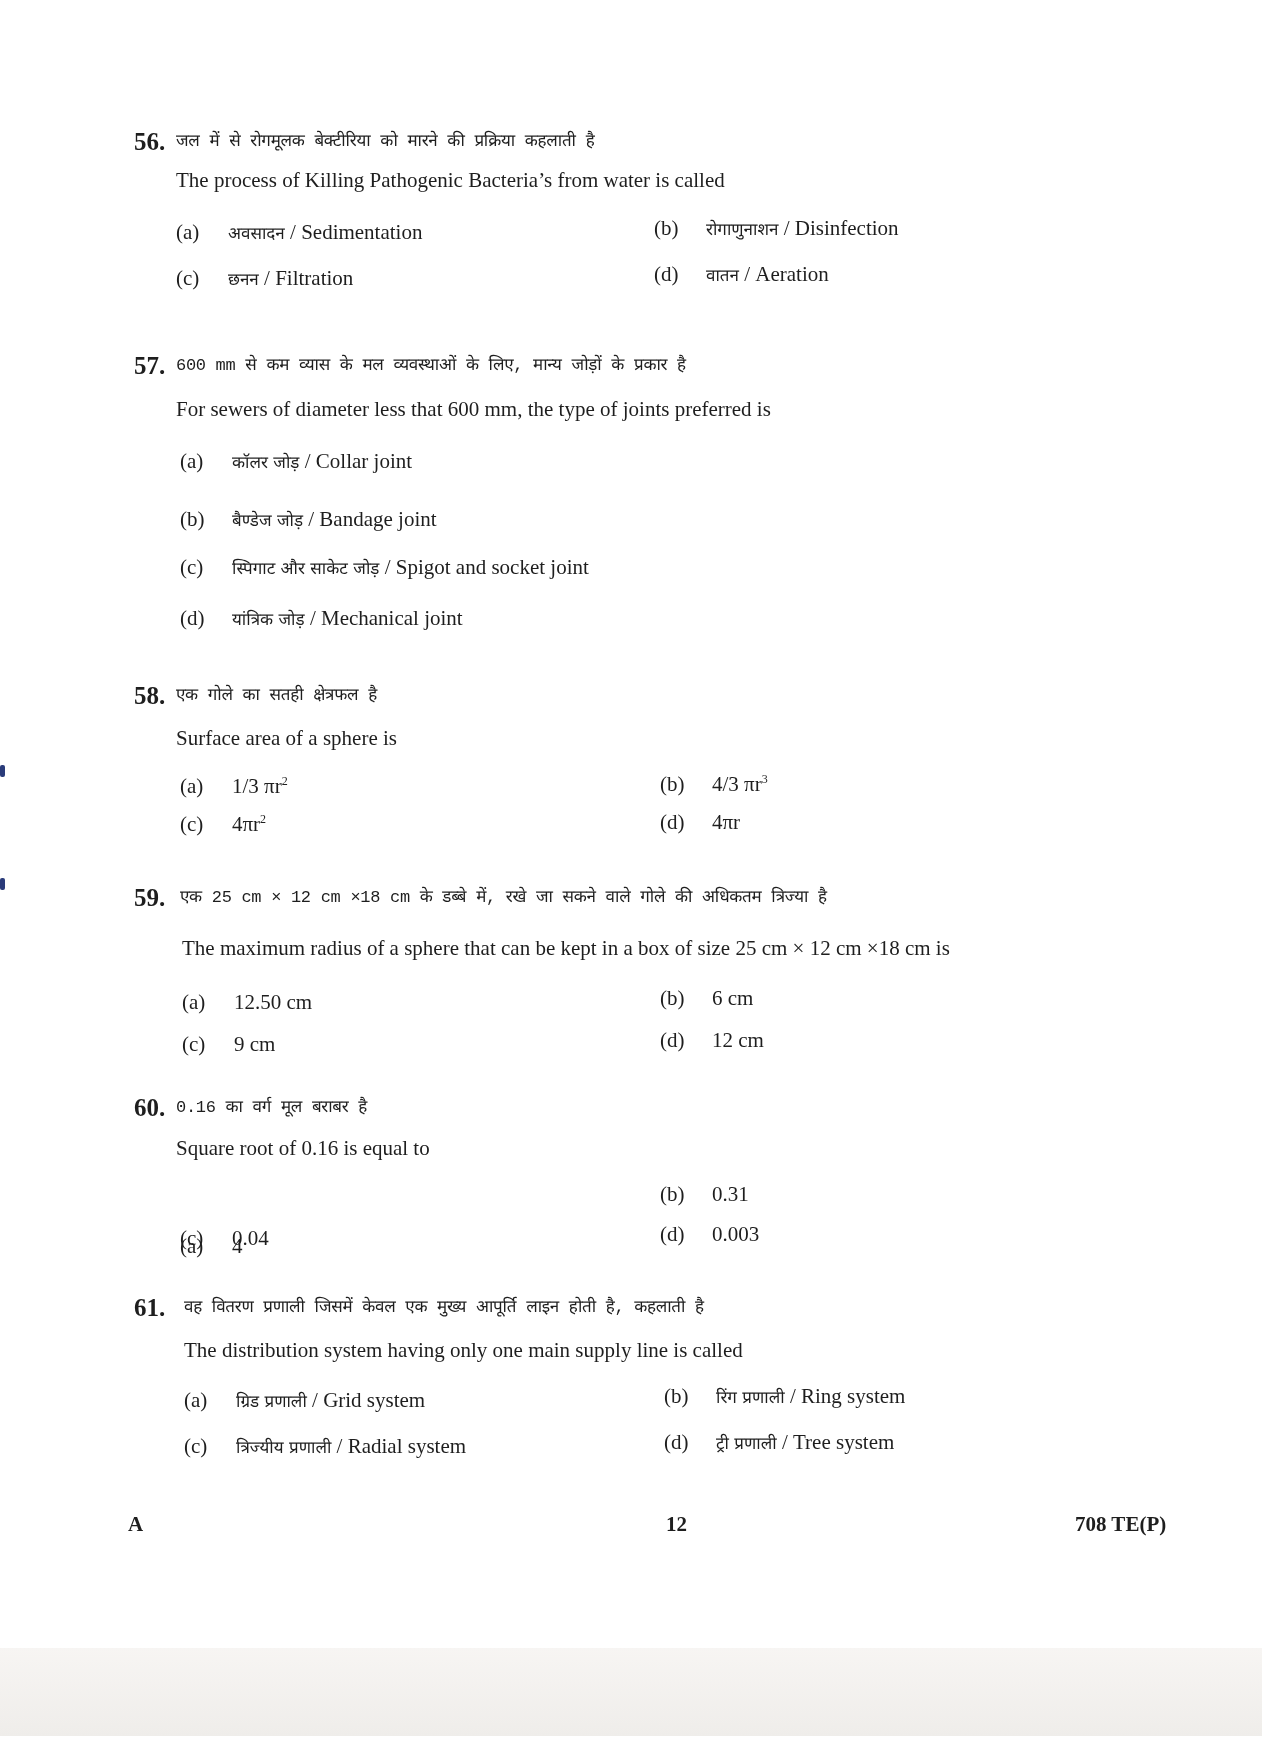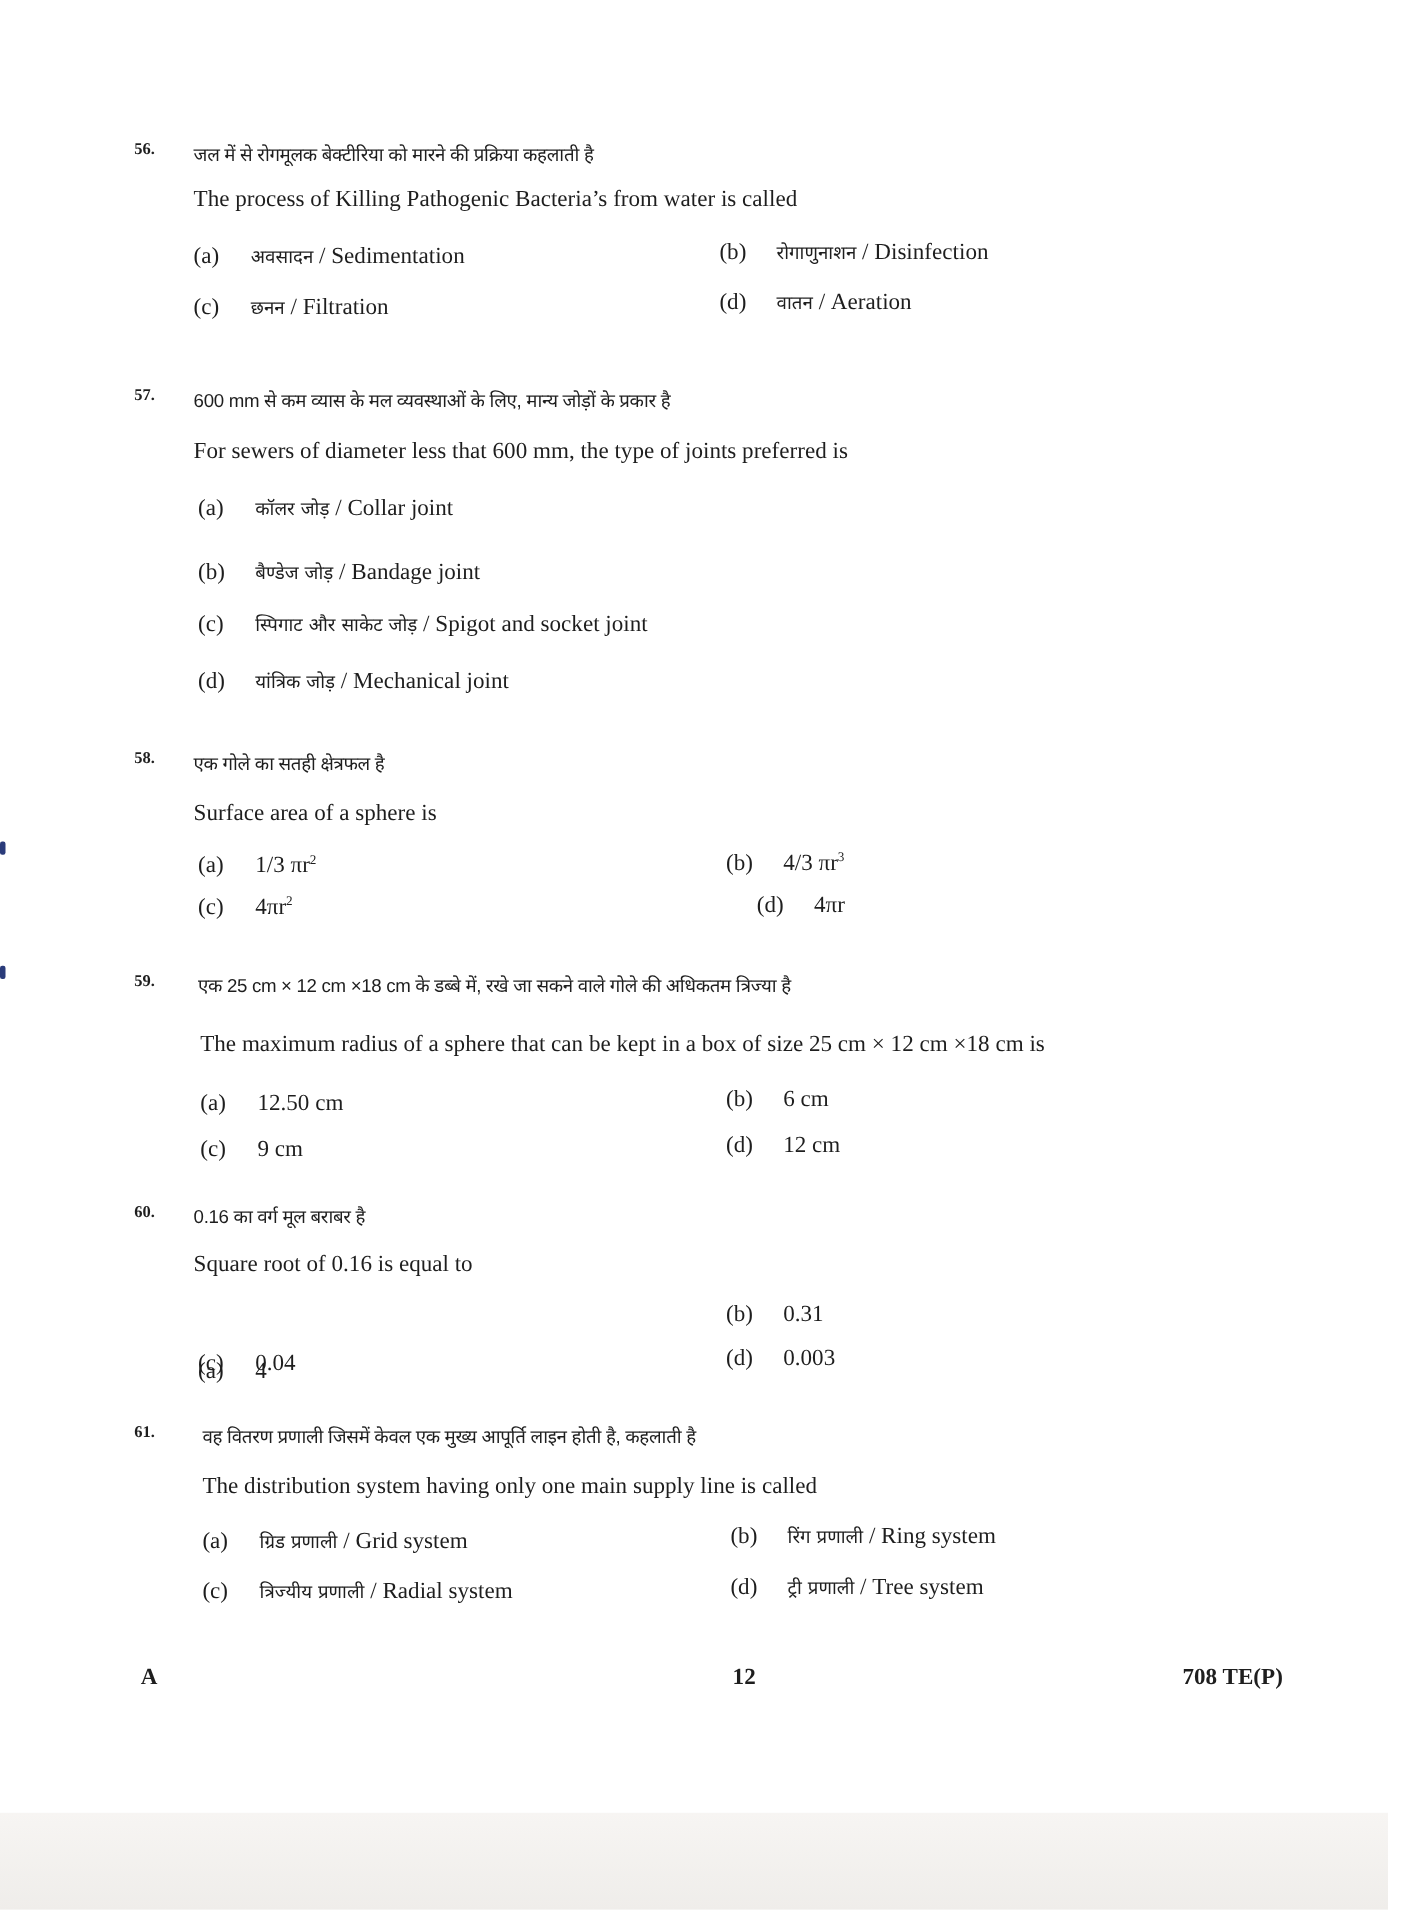--- a/index.html
+++ b/index.html
@@ -10,22 +10,22 @@
     color: #1e1e1e;
   }
   .page-bottom {
     position: absolute; left: 0; top: 1648px; width: 1262px; height: 88px;
     background: linear-gradient(#f7f5f3, #efedea);
   }
   .page-right-edge {
     position: absolute; left: 1262px; top: 1640px; width: 13px; height: 115px; background: #ffffff;
   }
   .q { position: absolute; left: 118px; width: 1040px; }
-  .qnum { position: absolute; left: 4px; top: 0; font-weight: bold; font-size: 15px; }
-  .qhi { position: absolute; left: 58px; top: 0; font-family: Liberation Sans, sans-serif; font-size: 17px; letter-spacing: -0.3px; white-space: nowrap; }
+  .qnum { position: absolute; left: 16px; top: 0; font-weight: bold; font-size: 25px; }
+  .qhi { position: absolute; left: 58px; top: 0; font-family: Liberation Mono, monospace; font-size: 17px; letter-spacing: -0.3px; white-space: nowrap; }
   .qen { position: absolute; left: 58px; font-size: 21px; white-space: nowrap; font-family: Liberation Serif, serif; }
   .opt { position: absolute; font-size: 21px; white-space: nowrap; }
   .opt .lbl { display: inline-block; width: 52px; }
   .opt .hi { font-family: "DejaVu Sans", sans-serif; font-size: 17px; }
   .opt sup { font-size: 12px; }
   .footer { position: absolute; top: 1512px; font-size: 21px; font-weight: bold; }
   .mark { position: absolute; background: #2a3b7a; width: 5px; height: 12px; border-radius: 2px; }
 </style>
 </head>
 <body>
@@ -55,21 +55,21 @@
   <div class="opt" style="left:62px;top:254px;"><span class="lbl">(d)</span><span class="hi">यांत्रिक जोड़</span><span> / Mechanical joint</span></div>
 </div>
 
 <div class="q" style="top:682px;">
   <span class="qnum">58.</span>
   <span class="qhi">एक गोले का सतही क्षेत्रफल है</span>
   <span class="qen" style="top:44px;">Surface area of a sphere is</span>
   <div class="opt" style="left:62px;top:92px;"><span class="lbl">(a)</span><span>1/3 πr</span><sup>2</sup></div>
   <div class="opt" style="left:542px;top:90px;"><span class="lbl">(b)</span><span>4/3 πr</span><sup>3</sup></div>
   <div class="opt" style="left:62px;top:130px;"><span class="lbl">(c)</span><span>4πr</span><sup>2</sup></div>
-  <div class="opt" style="left:542px;top:128px;margin-left:28px;"><span class="lbl">(d)</span><span>4πr</span></div>
+  <div class="opt" style="left:542px;top:128px;"><span class="lbl">(d)</span><span>4πr</span></div>
 </div>
 
 <div class="q" style="top:884px;">
   <span class="qnum">59.</span>
   <span class="qhi" style="left:62px;">एक 25 cm × 12 cm ×18 cm के डब्बे में, रखे जा सकने वाले गोले की अधिकतम त्रिज्या है</span>
   <span class="qen" style="top:52px;left:64px;text-align:center;">The maximum radius of a sphere that can be kept in a box of size 25 cm × 12 cm ×18 cm is</span>
   <div class="opt" style="left:64px;top:106px;"><span class="lbl">(a)</span><span>12.50 cm</span></div>
   <div class="opt" style="left:542px;top:102px;"><span class="lbl">(b)</span><span>6 cm</span></div>
   <div class="opt" style="left:64px;top:148px;"><span class="lbl">(c)</span><span>9 cm</span></div>
   <div class="opt" style="left:542px;top:144px;"><span class="lbl">(d)</span><span>12 cm</span></div>

